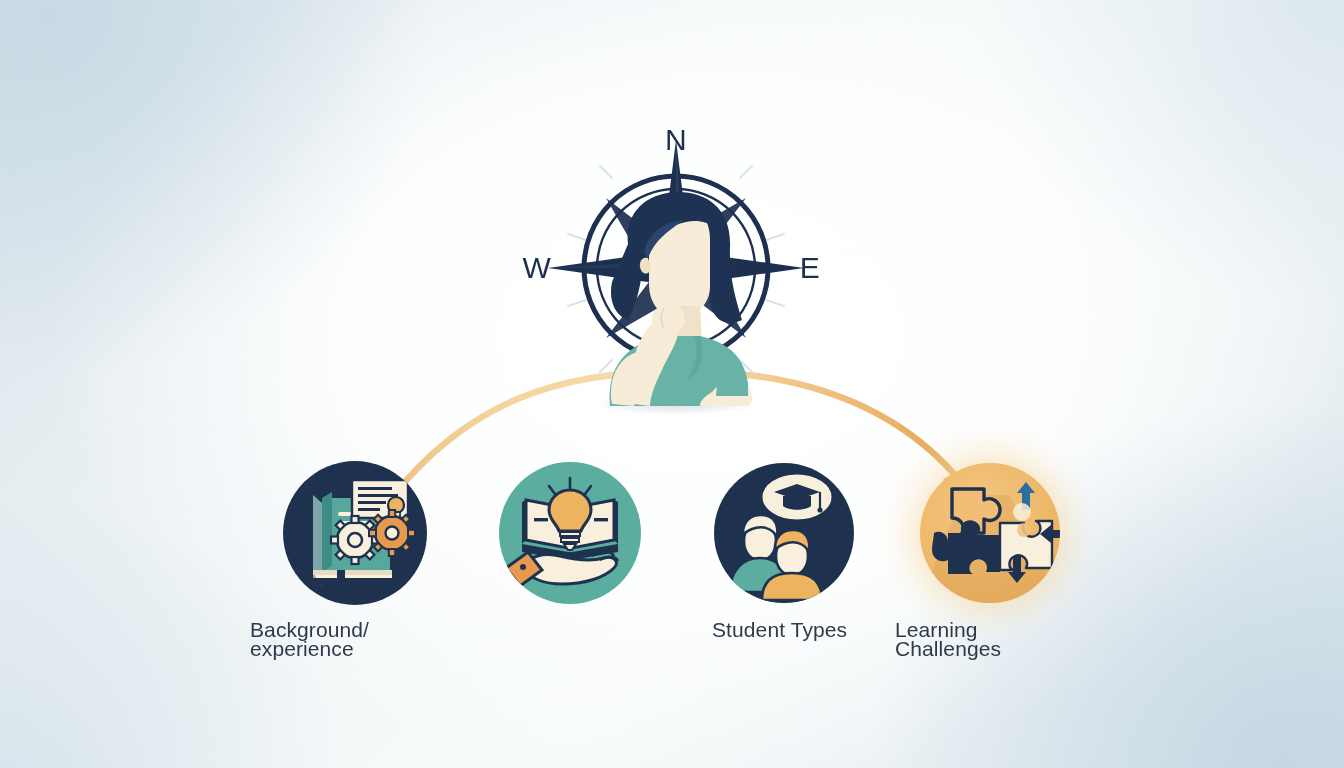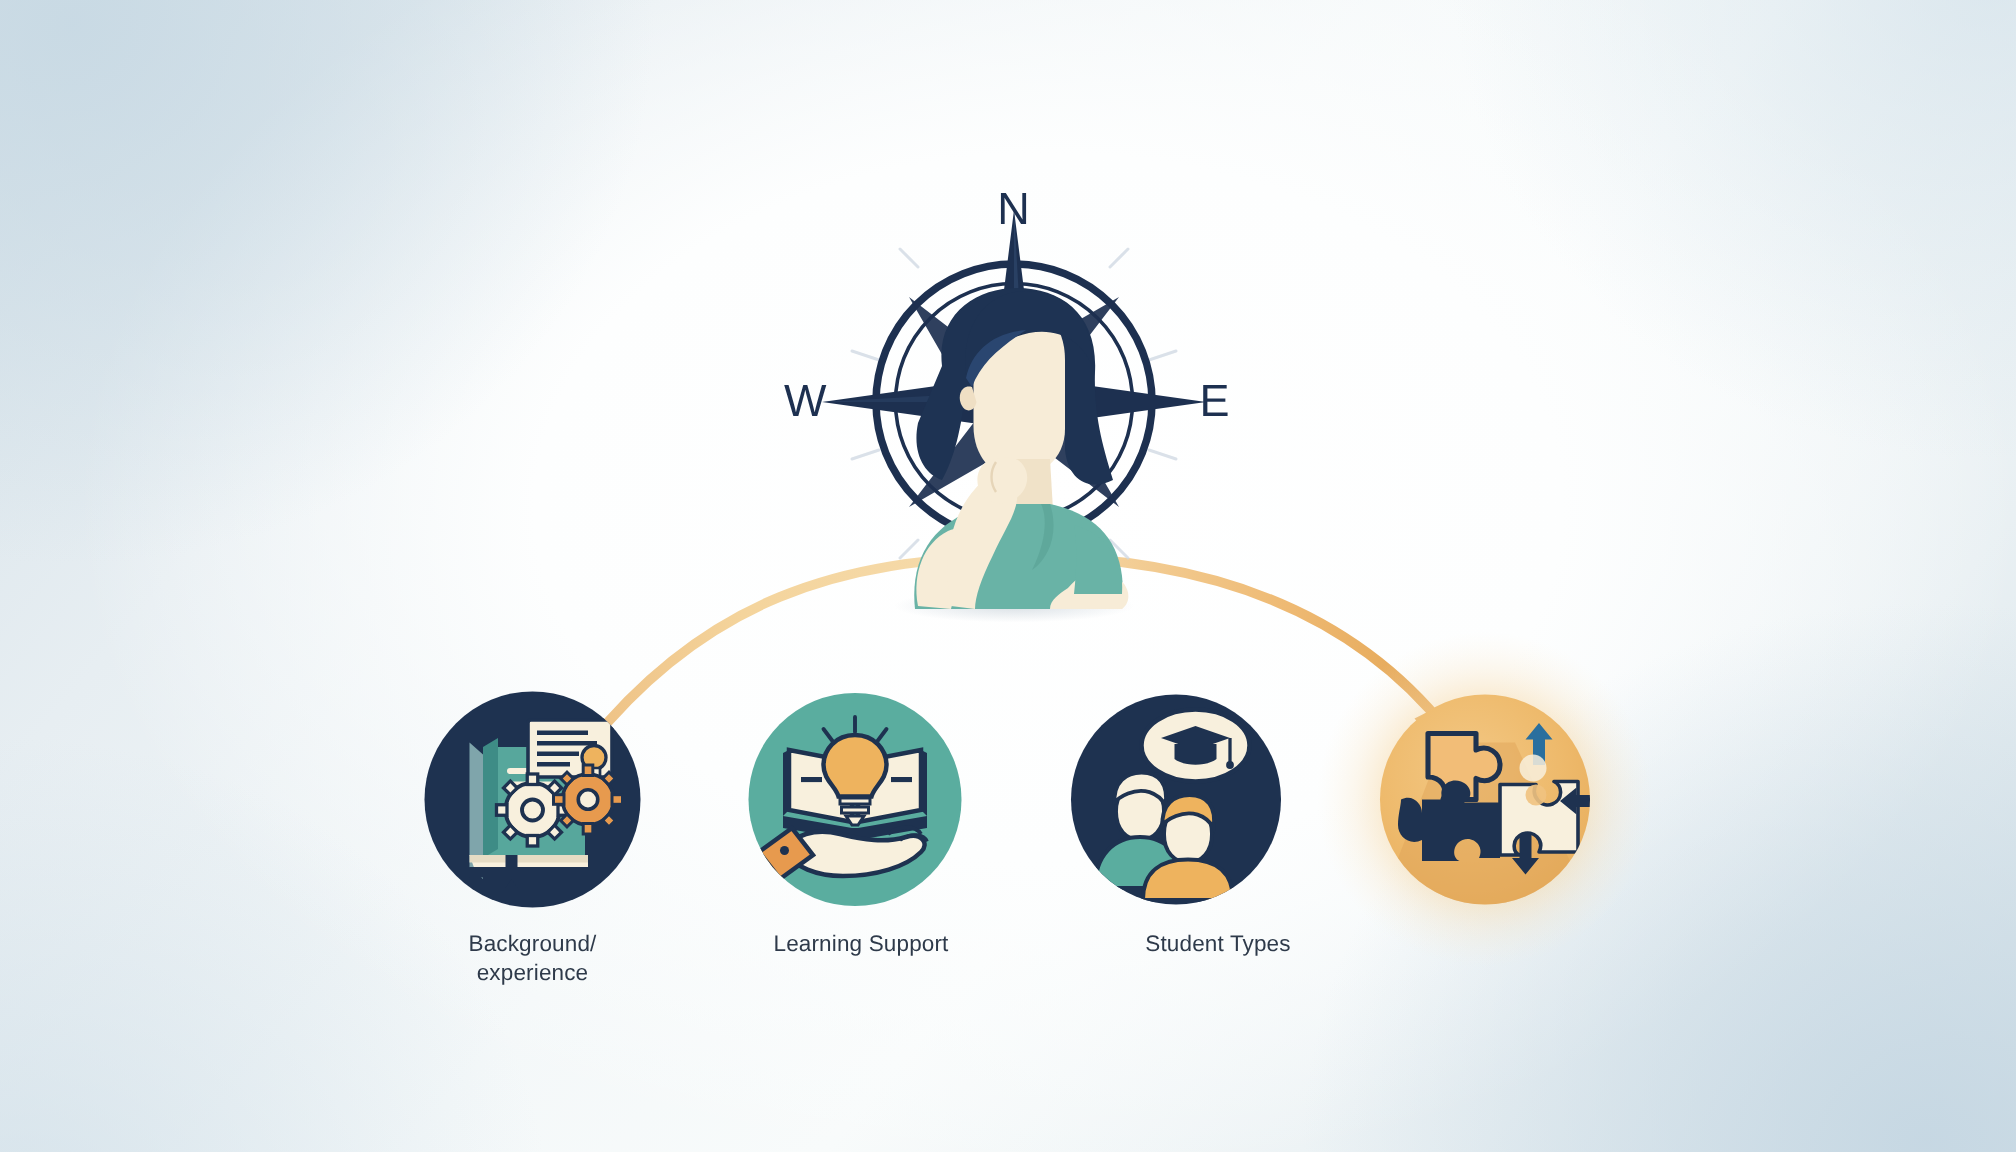--- a/index.html
+++ b/index.html
@@ -47,23 +47,23 @@
 
   #svg-root {
     position: absolute;
     left: 0; top: 0;
     width: 1344px;
     height: 768px;
   }
 
   .node-label {
     position: absolute;
-    text-align: center;
+    text-align: left;
     font-family: "Liberation Sans", sans-serif;
-    font-size: 15px;
+    font-size: 21px;
     line-height: 19px;
     color: #2e3a4a;
     letter-spacing: 0.1px;
     white-space: pre-line;
     pointer-events: auto;
   }
 
   .compass-letter {
     position: absolute;
     font-family: "Liberation Sans", sans-serif;
@@ -405,18 +405,19 @@
     </g>
   </svg>
 
   <div class="compass-letter" style="left:676px; top:140px; transform:translate(-50%,-50%);">N</div>
   <div class="compass-letter" style="left:537px; top:268px; transform:translate(-50%,-50%);">W</div>
   <div class="compass-letter" style="left:810px; top:268px; transform:translate(-50%,-50%);">E</div>
 
   <div class="node-label" style="left:355px; top:620px; transform:translateX(-50%); width:210px;">Background/
 experience</div>
 
-  <div class="node-label" style="left:574px; top:620px; transform:translateX(-50%); width:220px;">Learning Support</div>
 
   <div class="node-label" style="left:812px; top:620px; transform:translateX(-50%); width:200px;">Student Types</div>
 
+  <div class="node-label" style="left:990px; top:620px; transform:translateX(-50%); width:190px;">Learning
+Challenges</div>
 
 </div>
 
 </body></html>

